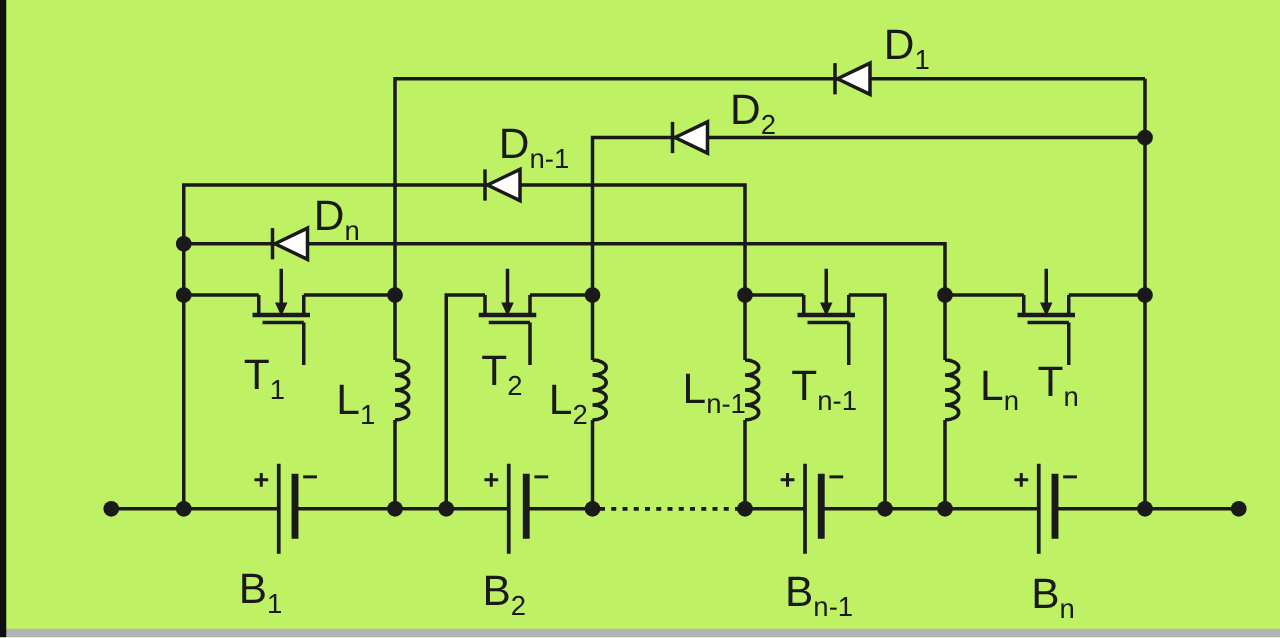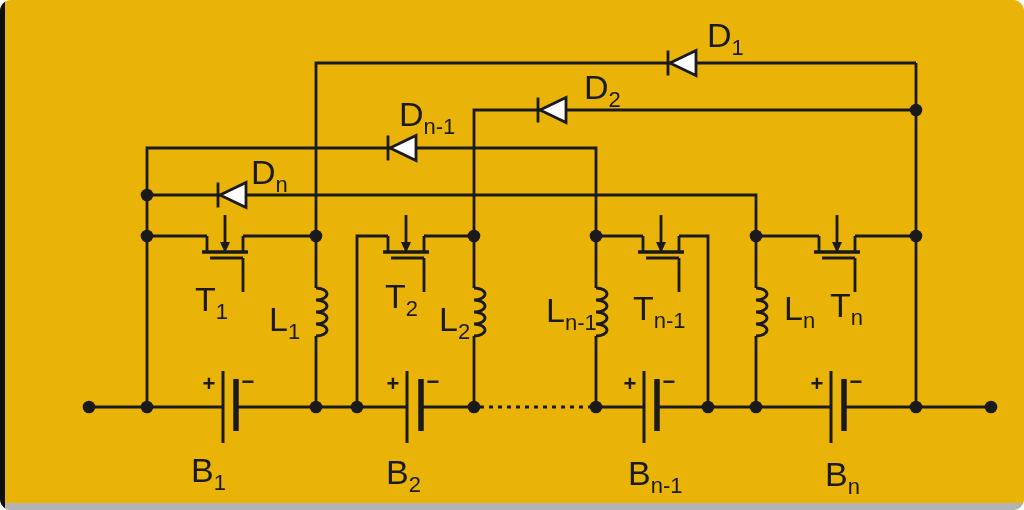--- a/index.html
+++ b/index.html
@@ -1,17 +1,17 @@
 <!DOCTYPE html>
 <html><head>
 <meta charset="utf-8">
 <style>
   html,body{margin:0;padding:0;background:#ffffff;}
-  .stage{position:relative;width:1024px;height:510px;background:#eab308;overflow:hidden;
-         font-family:"Liberation Sans",sans-serif;border-radius:11px;}
+  .stage{position:relative;width:1024px;height:510px;background:#bef264;overflow:hidden;
+         font-family:"Liberation Sans",sans-serif;}
   .edge-bar{position:absolute;left:0;top:0;width:5px;height:510px;background:#0f0f0f;}
   .footer-bar{position:absolute;left:0;top:503px;width:1024px;height:7px;background:#b3b3b3;}
   svg{position:absolute;left:0;top:0;}
   .w{stroke:#1a1a1a;stroke-width:2.8;fill:none;}
   .w-thick{stroke:#1a1a1a;stroke-width:3.6;fill:none;}
   .plate-pos{stroke:#1a1a1a;stroke-width:3;fill:none;}
   .plate-neg{stroke:#1a1a1a;stroke-width:5.5;fill:none;}
   .dotted{stroke:#1a1a1a;stroke-width:3;fill:none;stroke-dasharray:4 5;}
   .dot{fill:#1a1a1a;stroke:none;}
   .diode-tri{fill:#ffffff;stroke:#1a1a1a;stroke-width:2.8;stroke-linejoin:miter;}

